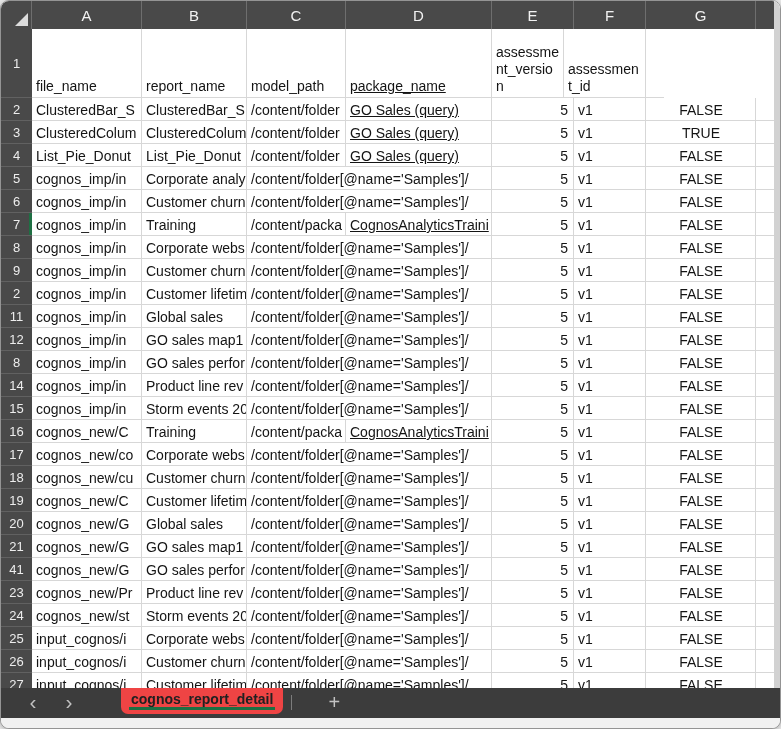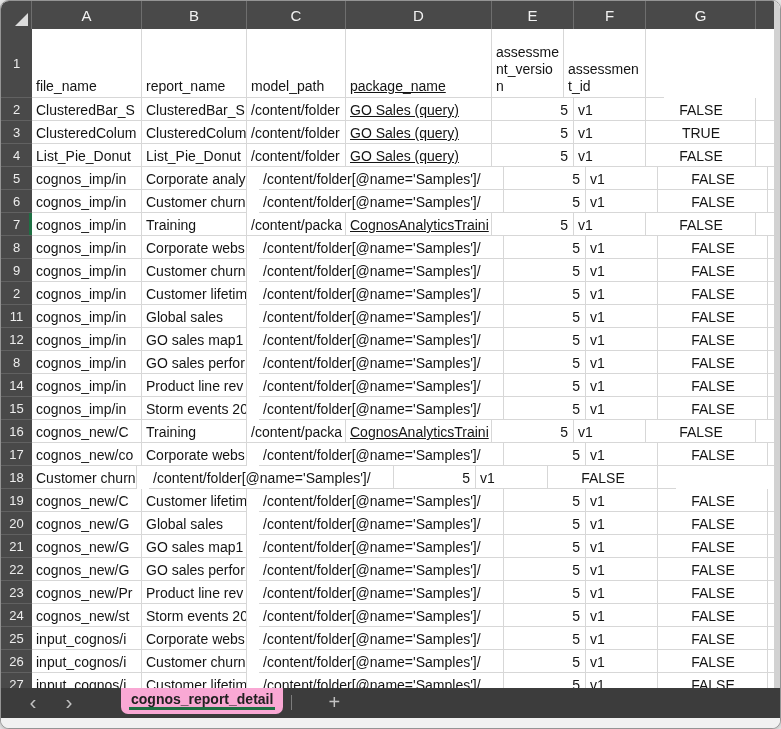--- a/index.html
+++ b/index.html
@@ -50,36 +50,36 @@
     width:var(--w-rowhdr); background:var(--hdr-bg); color:#ededed;
     font-size:13px; display:flex; align-items:center; justify-content:center;
     border-bottom:1px solid #616161; position:relative; flex:none;
   }
   .rn .active-bar{ position:absolute; top:0; right:0; width:3px; height:100%; background:var(--accent); }
 
   .ca{ width:var(--w-a);text-align:right; } .cb{ width:var(--w-b); } .cc{ width:var(--w-c); }
   .cd{ width:var(--w-d);text-decoration:underline; } .ce{ width:var(--w-e); justify-content:flex-end; padding-right:5px; }
   .cf{ width:var(--w-f); } .cg{ width:var(--w-g); justify-content:center; }
   .ch{ width:var(--w-h); border-right:none; }
-  .cc.span{ width:calc(var(--w-c) + var(--w-d));margin-left:12px; }
+  .cc.span{ width:calc(var(--w-c) + var(--w-d)); }
   .cell,.rn{ flex:none; }
 
   .row.tall .cell{ align-items:flex-end; line-height:17px; }
   .row.tall .wrap{ white-space:normal; word-break:break-all; }
 
   
   .tabbar{
     height:30px; background:var(--tabbar-bg); display:flex; align-items:flex-start; flex:none;
   }
   .nav-chevron{
     color:#c3c3c3; font-size:21px; line-height:28px; width:24px; text-align:center; cursor:default;
   }
   .nav-chevron.first{ margin-left:20px; } .nav-chevron.second{ margin-left:12px; }
   .sheet-tab{
-    margin-left:40px; height:26px; background:#f9a8d4; border-radius:0 0 7px 7px;
+    margin-left:40px; height:26px; background:#ef4444; border-radius:0 0 7px 7px;
     padding:0 10px; position:relative; display:flex; align-items:center;
   }
   .sheet-tab .tab-label{ font-size:14px; font-weight:bold; color:#212121; padding-bottom:5px; }
   .sheet-tab .underline{
     position:absolute; left:8px; right:8px; bottom:4px; height:3px; background:var(--accent);
   }
   .tab-divider{ width:1px; height:15px; background:#7c7c7c; margin:7px 0 0 8px; }
   .add-sheet{ color:#c3c3c3; font-size:20px; line-height:28px; margin-left:30px; width:24px; text-align:center; }
 
   .bottom-strip{ flex:1 1 auto; background:#f1f1f1; }
@@ -282,20 +282,21 @@
             <div class="cell ca">cognos_new/co</div>
             <div class="cell cb">Corporate webs</div>
             <div class="cell cc span">/content/folder[@name='Samples']/</div>
             <div class="cell ce">5</div>
             <div class="cell cf">v1</div>
             <div class="cell cg">FALSE</div>
             <div class="cell ch"></div>
           </div>
           <div class="row">
             <div class="rn">18</div>
+            <div class="cell ca">cognos_new/cu</div>
             <div class="cell cb">Customer churn</div>
             <div class="cell cc span">/content/folder[@name='Samples']/</div>
             <div class="cell ce">5</div>
             <div class="cell cf">v1</div>
             <div class="cell cg">FALSE</div>
             <div class="cell ch"></div>
           </div>
           <div class="row">
             <div class="rn">19</div>
             <div class="cell ca">cognos_new/C</div>
@@ -320,21 +321,21 @@
             <div class="rn">21</div>
             <div class="cell ca">cognos_new/G</div>
             <div class="cell cb">GO sales map1</div>
             <div class="cell cc span">/content/folder[@name='Samples']/</div>
             <div class="cell ce">5</div>
             <div class="cell cf">v1</div>
             <div class="cell cg">FALSE</div>
             <div class="cell ch"></div>
           </div>
           <div class="row">
-            <div class="rn">22</div>
+            <div class="rn">41</div>
             <div class="cell ca">cognos_new/G</div>
             <div class="cell cb">GO sales perfor</div>
             <div class="cell cc span">/content/folder[@name='Samples']/</div>
             <div class="cell ce">5</div>
             <div class="cell cf">v1</div>
             <div class="cell cg">FALSE</div>
             <div class="cell ch"></div>
           </div>
           <div class="row">
             <div class="rn">23</div>

